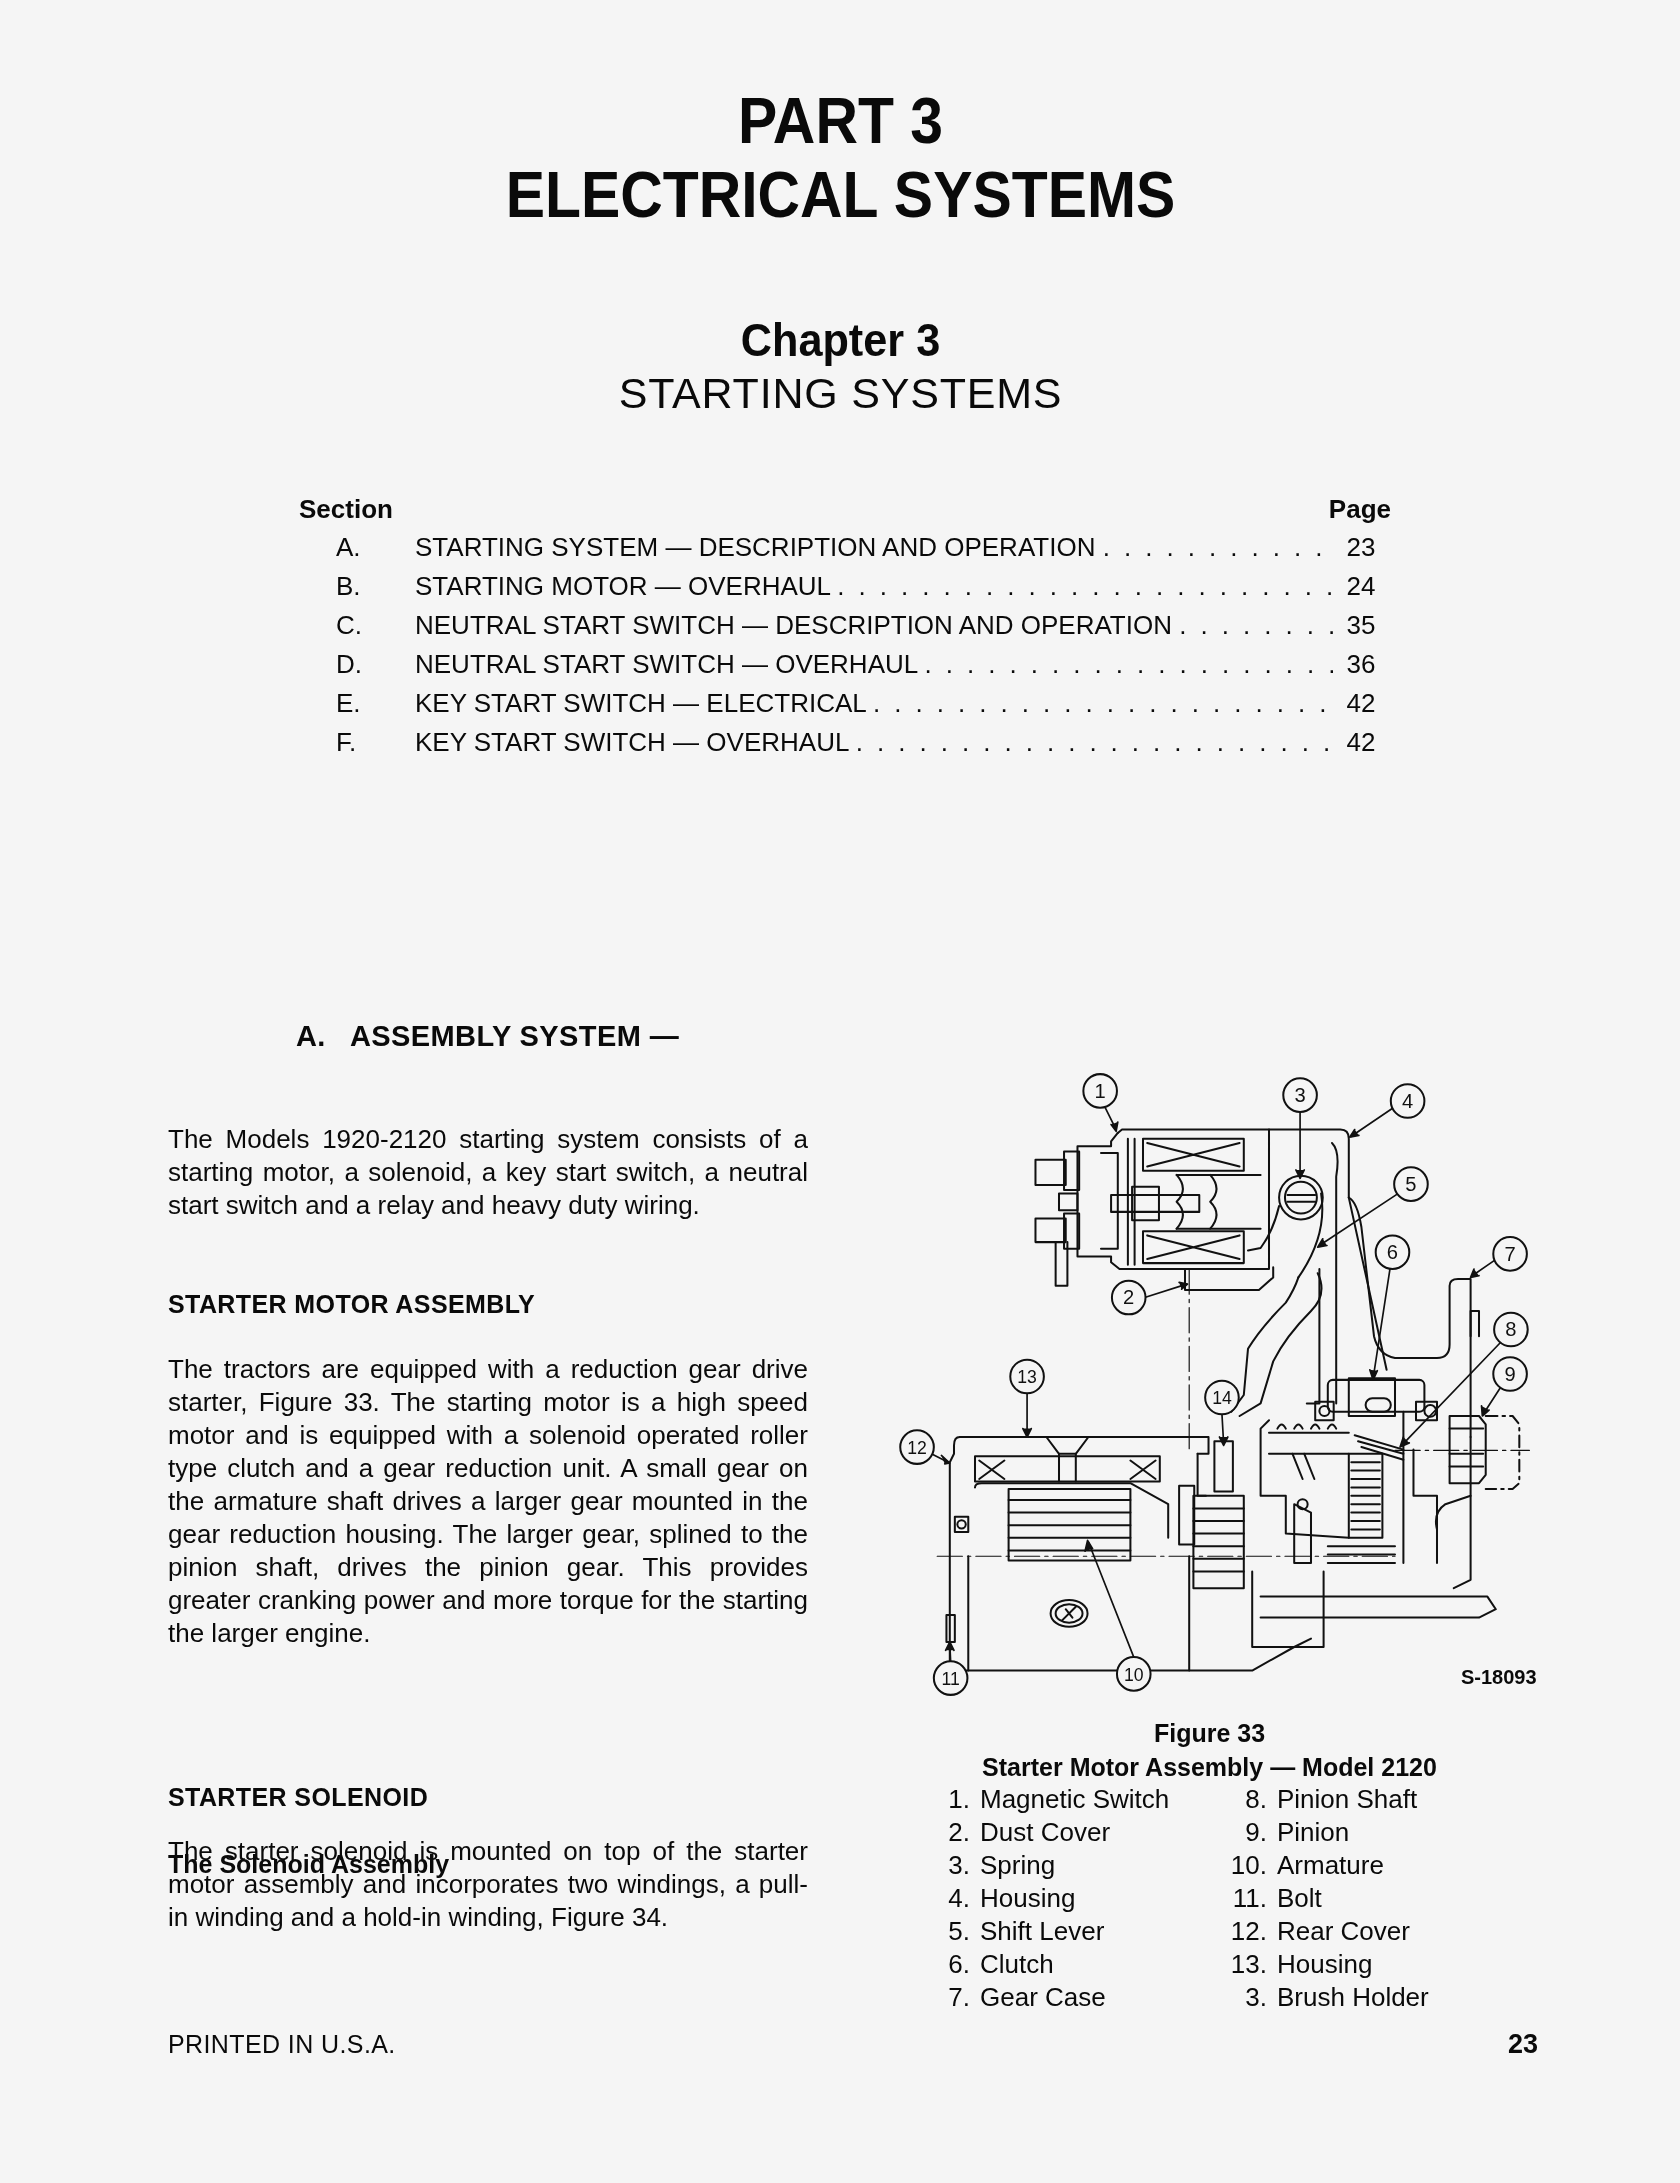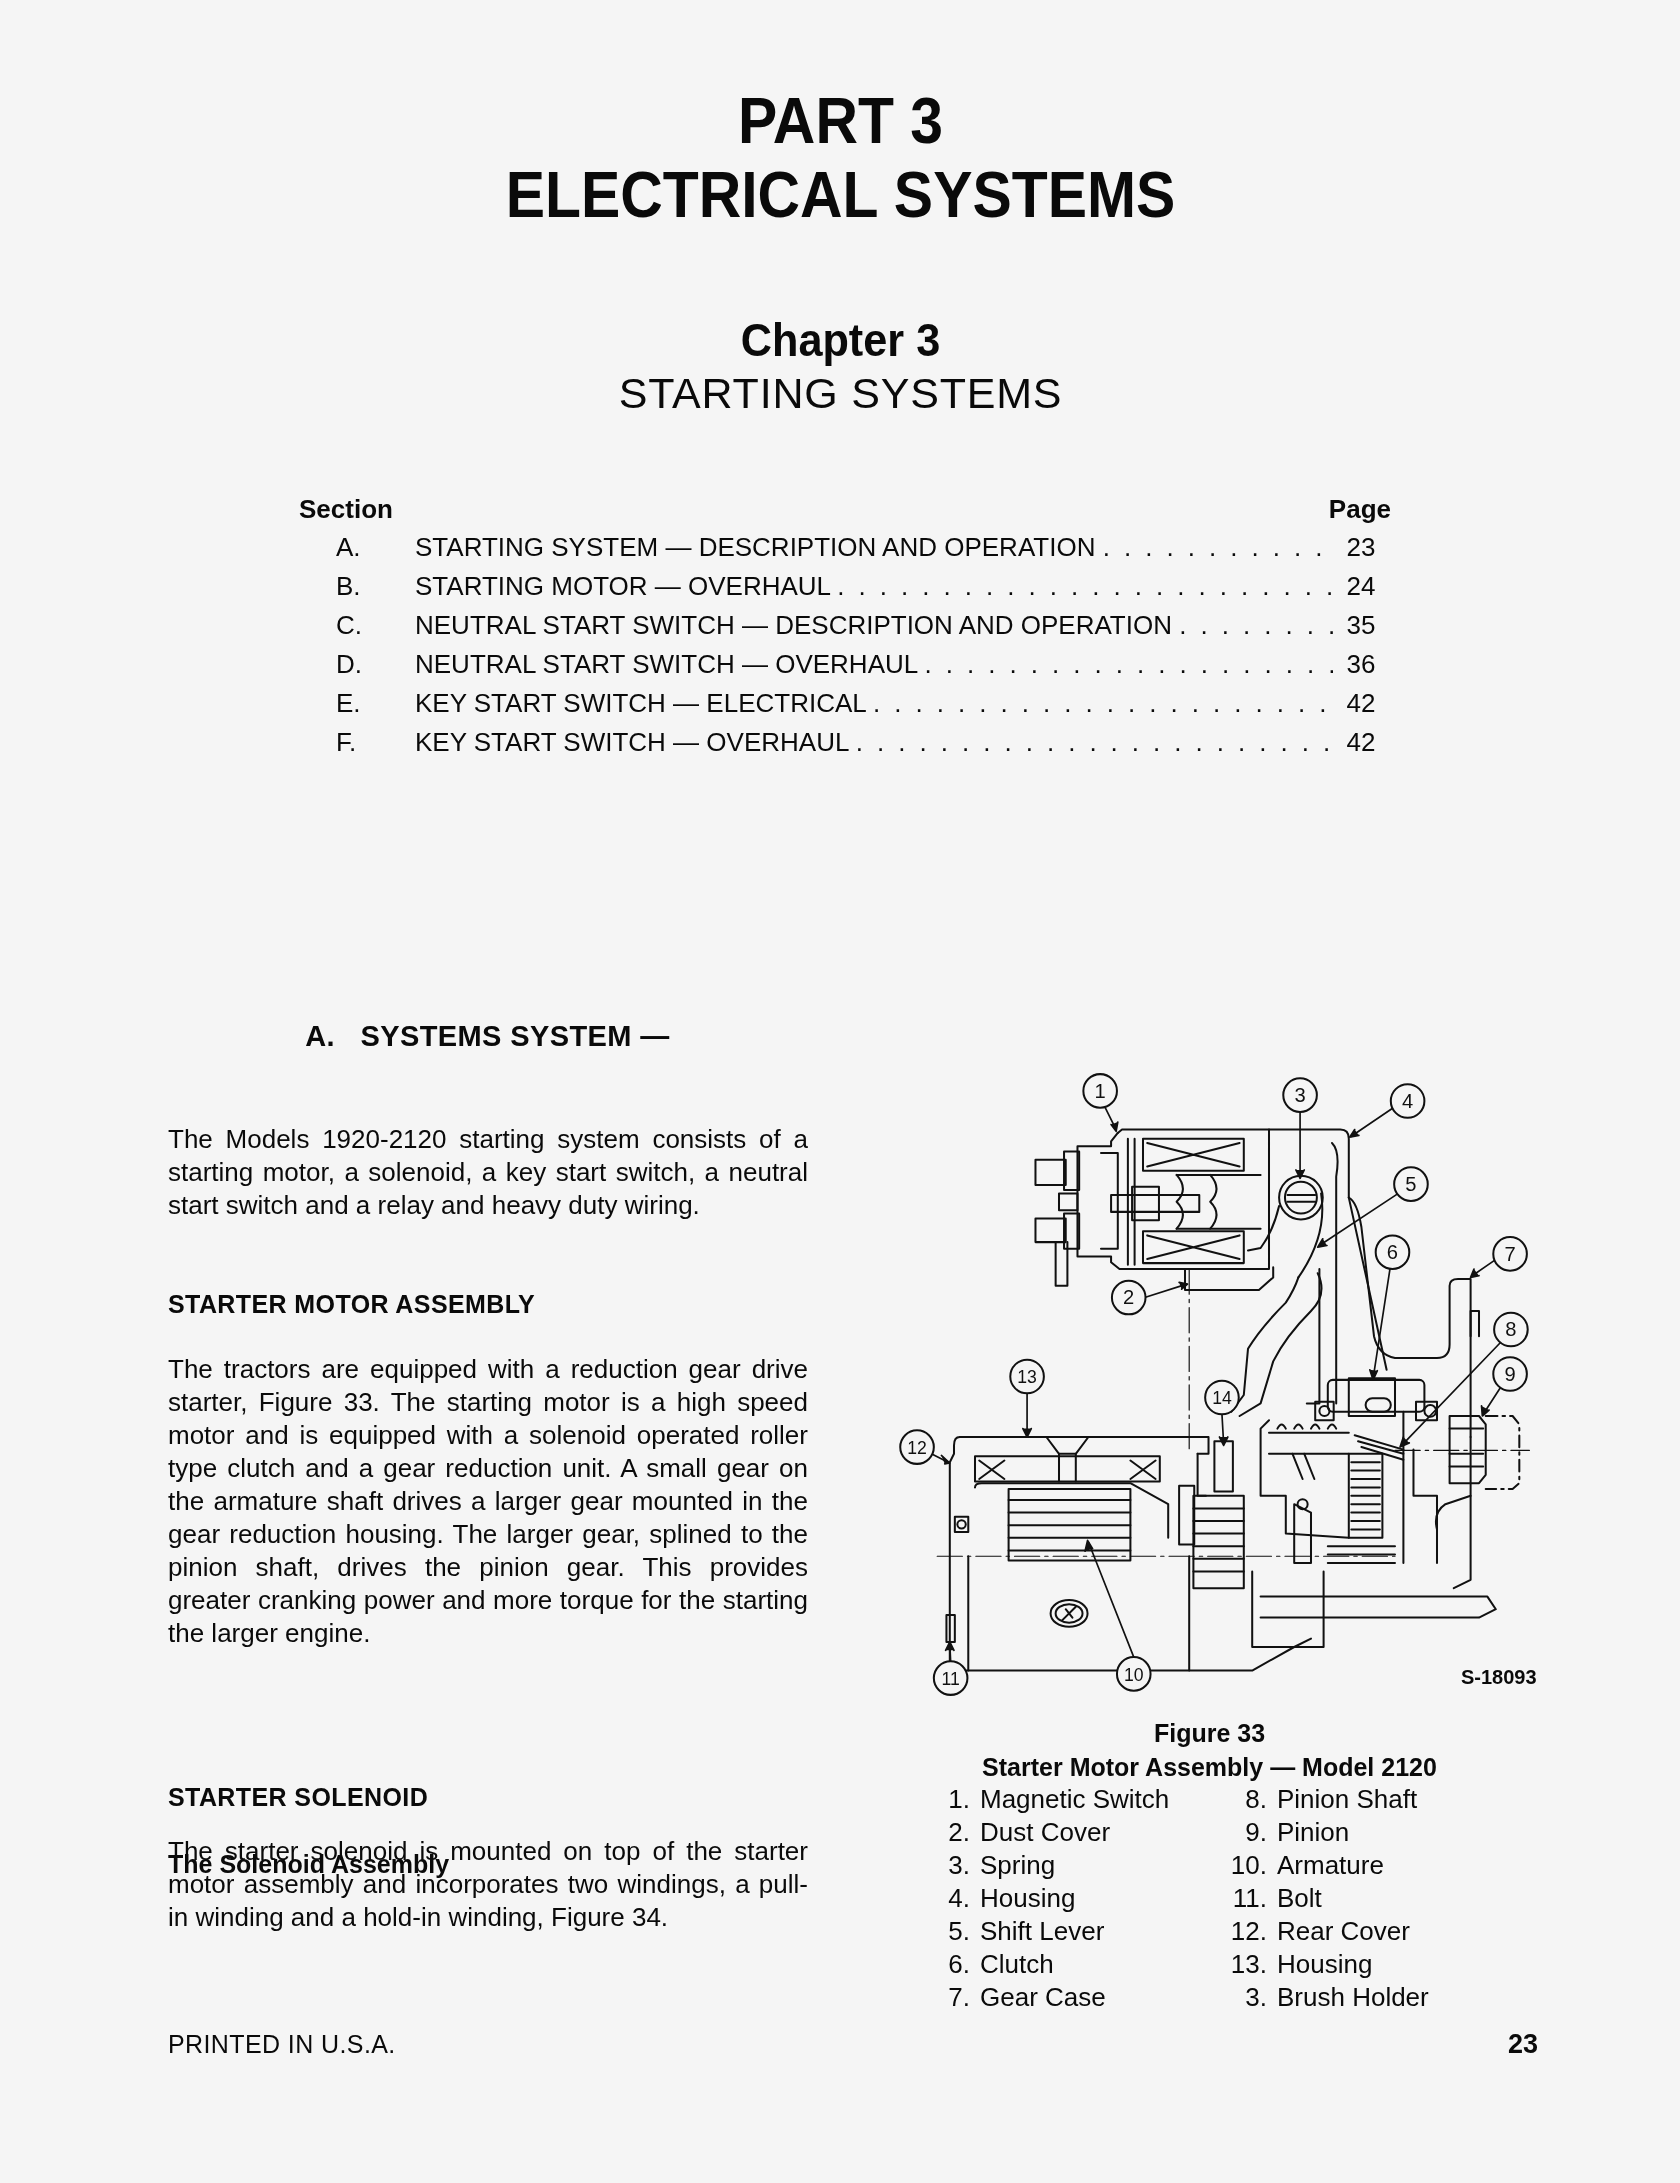--- a/index.html
+++ b/index.html
@@ -116,21 +116,21 @@
     <span class="pg">42</span>
   </div>
   <div class="toc-row">
     <span class="letter">F.</span>
     <span class="title-wrap"><span>KEY START SWITCH — OVERHAUL</span> <span class="dots">. . . . . . . . . . . . . . . . . . . . . . . . . . . . . . . . . . . . . . . . . . . . . . . . . . . . . . . . . . . . . . . . . . . . . . . . . . . . . . .</span></span>
     <span class="pg">42</span>
   </div>
 </div>
 
 <div class="abs sec-heading center">
-  <div style="white-space:pre;">A.   SYSTEMS SYSTEM —</div>
+  <div style="white-space:pre;">A.   ASSEMBLY SYSTEM —</div>
 </div>
 
 <div class="abs body-text" style="top:1123px;">The Models 1920-2120 starting system consists of a starting motor, a solenoid, a key start switch, a neutral start switch and a relay and heavy duty wiring.</div>
 
 <div class="abs sub-heading" style="top:1290px;">STARTER MOTOR ASSEMBLY</div>
 
 <div class="abs body-text" style="top:1353px;">The tractors are equipped with a reduction gear drive starter, Figure 33. The starting motor is a high speed motor and is equipped with a solenoid operated roller type clutch and a gear reduction unit. A small gear on the armature shaft drives a larger gear mounted in the gear reduction housing. The larger gear, splined to the pinion shaft, drives the pinion gear. This provides greater cranking power and more torque for the starting the larger engine.</div>
 
 <div class="abs sub-heading" style="top:1783px;">STARTER SOLENOID</div>
 

